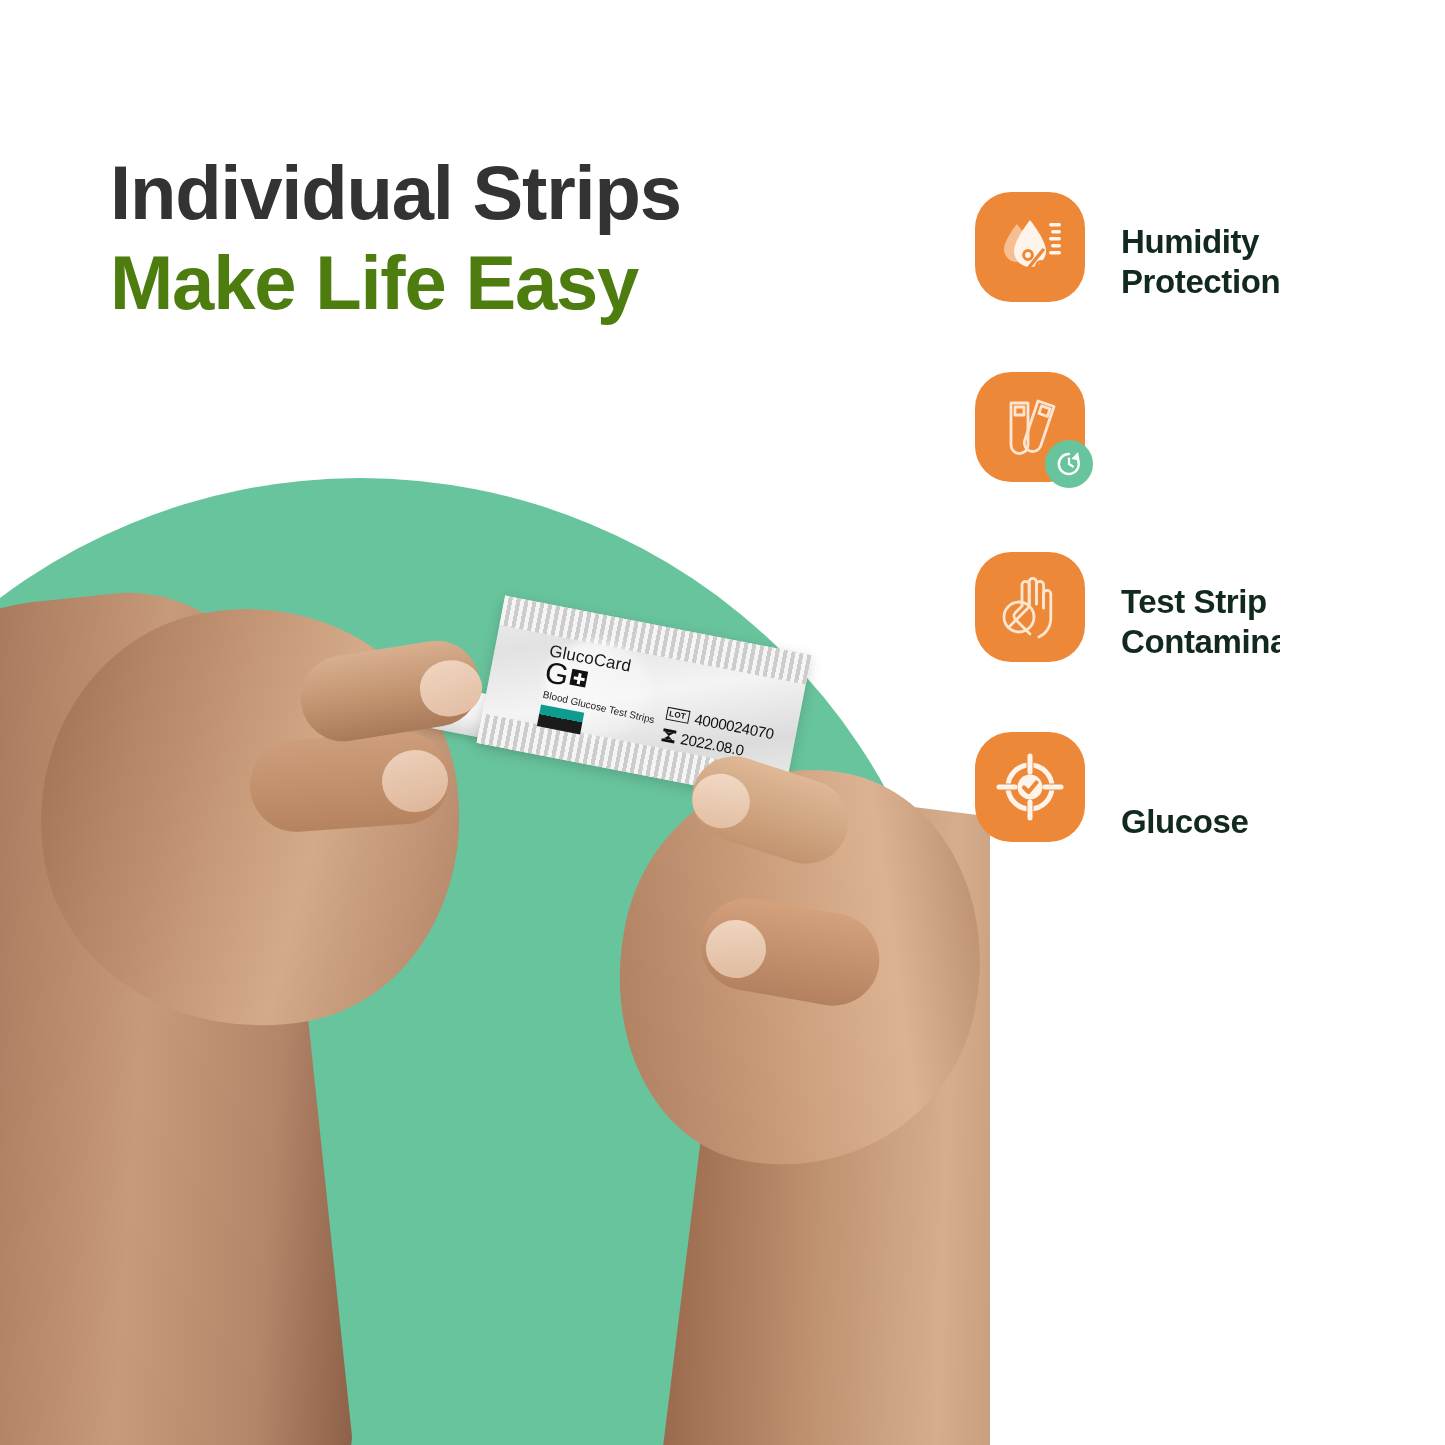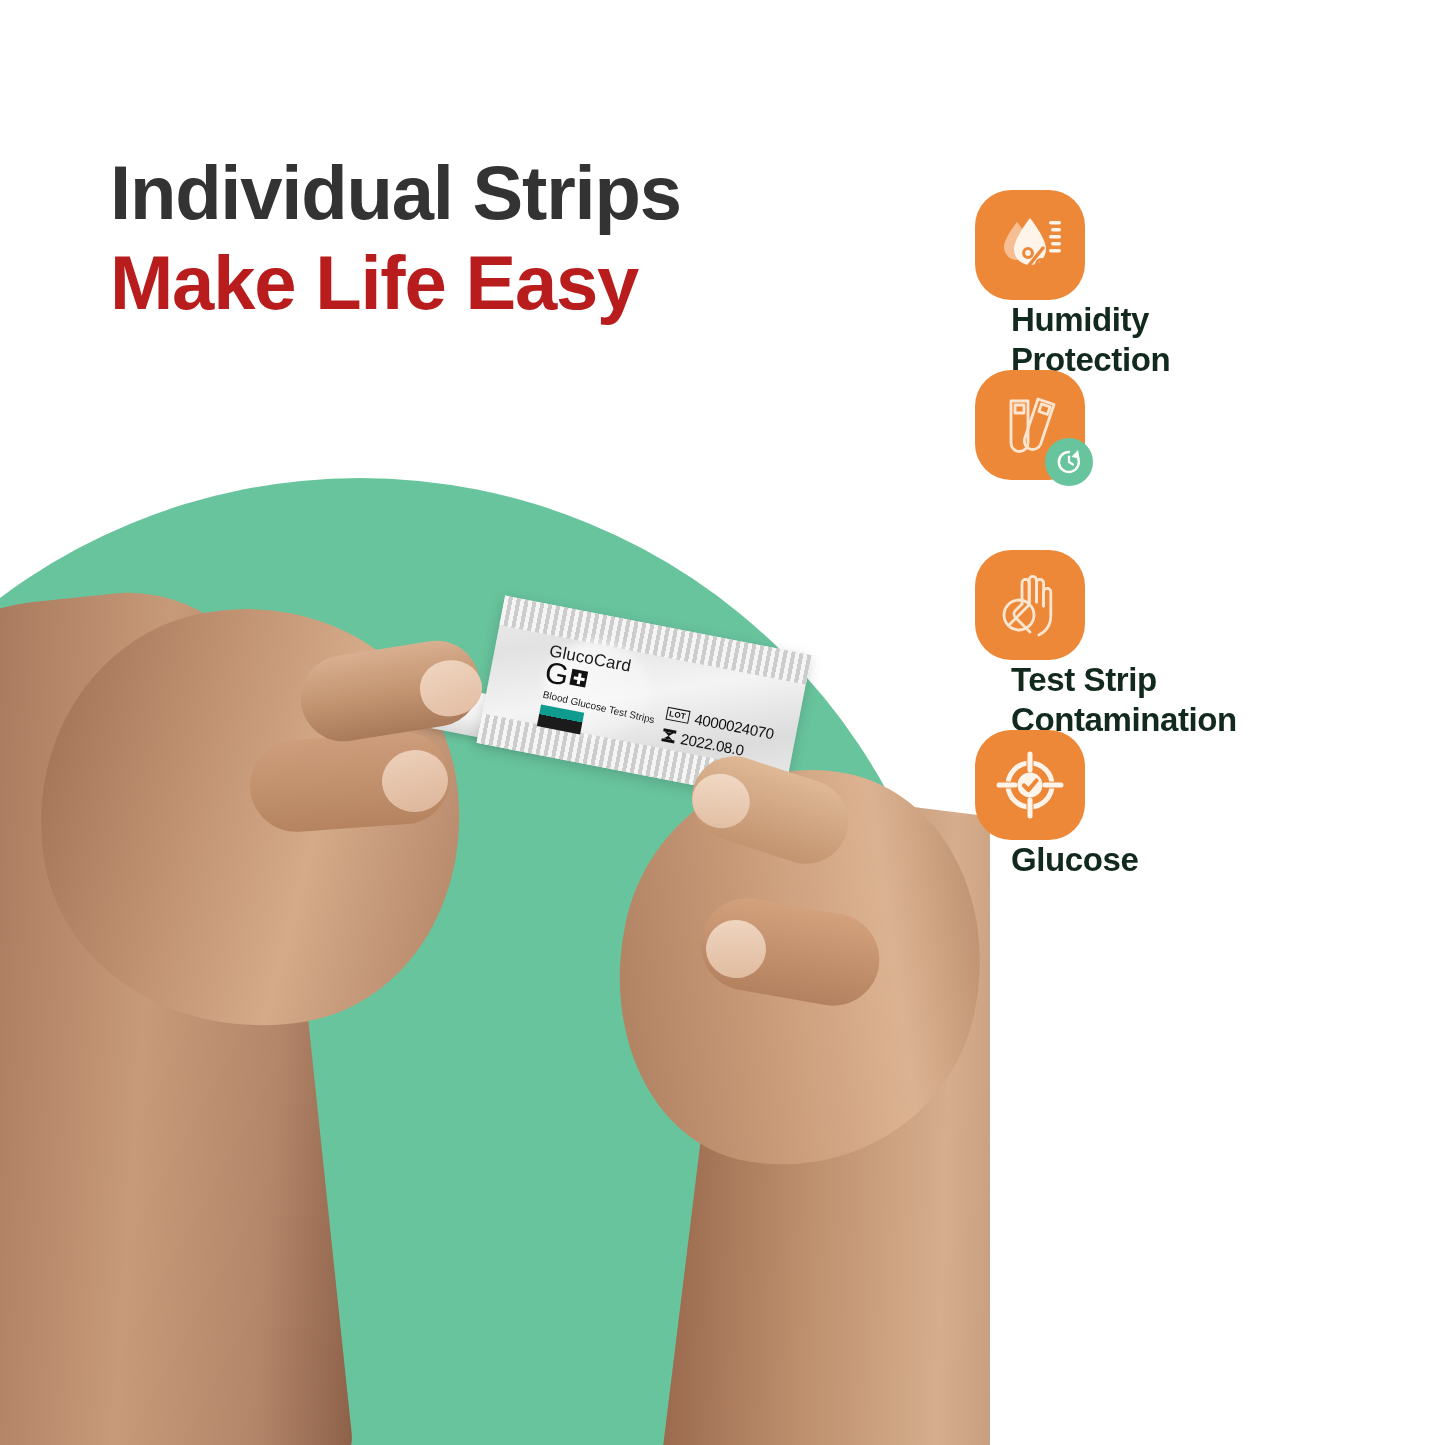--- a/index.html
+++ b/index.html
@@ -29,21 +29,21 @@
     width: 800px;
   }
   .headline-line {
     font-size: 76px;
     font-weight: bold;
     line-height: 1.18;
     letter-spacing: -1.2px;
     white-space: nowrap;
   }
   .headline-line-1 { color: #333333; }
-  .headline-line-2 { color: #b91c1c; }
+  .headline-line-2 { color: #4d7c0f; }
 
   
   .green-circle {
     position: absolute;
     left: -240px;
     top: 478px;
     width: 1200px;
     height: 1200px;
     background: #68C49D;
     border-radius: 50%;
@@ -361,24 +361,23 @@
   
   .feature-list {
     position: absolute;
     left: 975px;
     top: 190px;
     width: 430px;
   }
   .feature-row {
     position: relative;
     display: flex;
-    align-items: flex-start;
+    align-items: flex-end;
     height: 112px;
     margin-bottom: 68px;
-    flex-direction: column;
   }
   .feature-row:last-child { margin-bottom: 0; }
 
   .feature-icon {
     position: relative;
     flex: 0 0 auto;
     width: 110px;
     height: 110px;
     background: #EE8839;
     border-radius: 36px;

